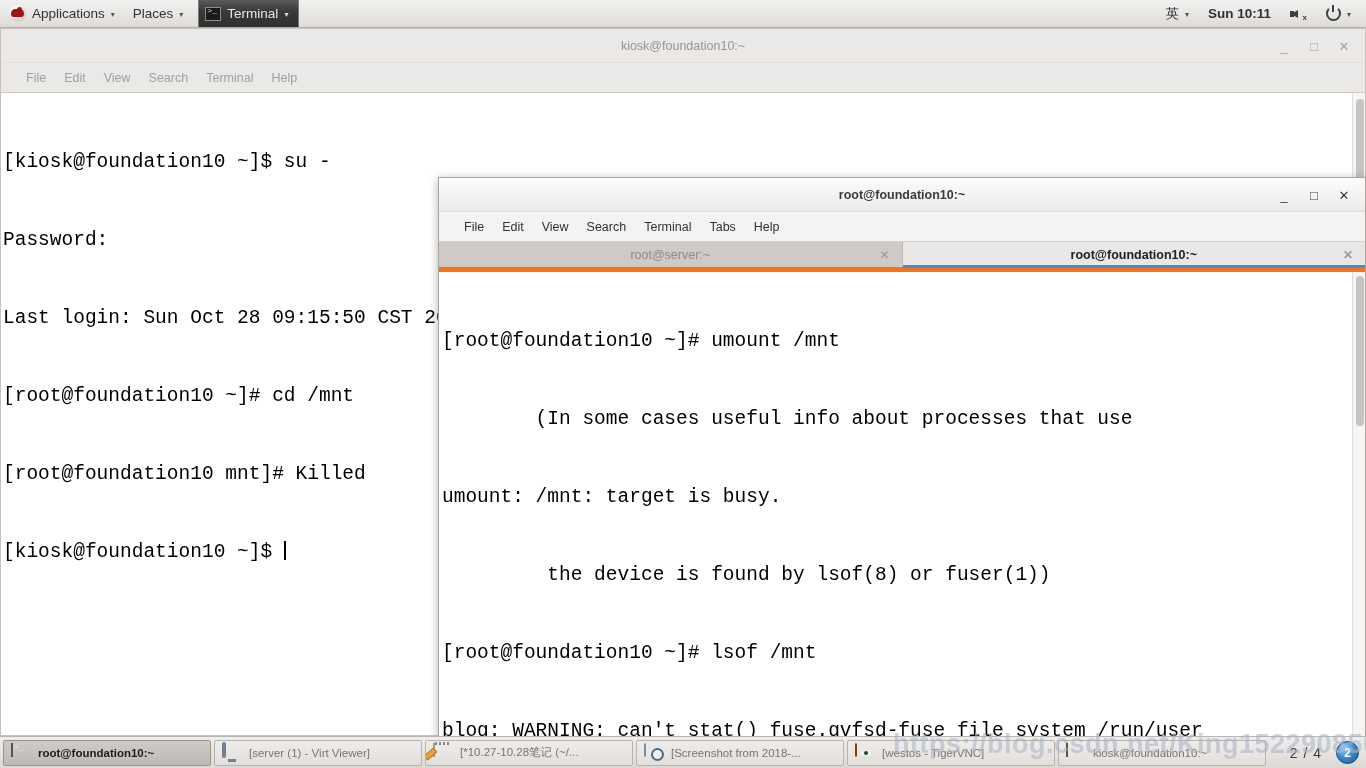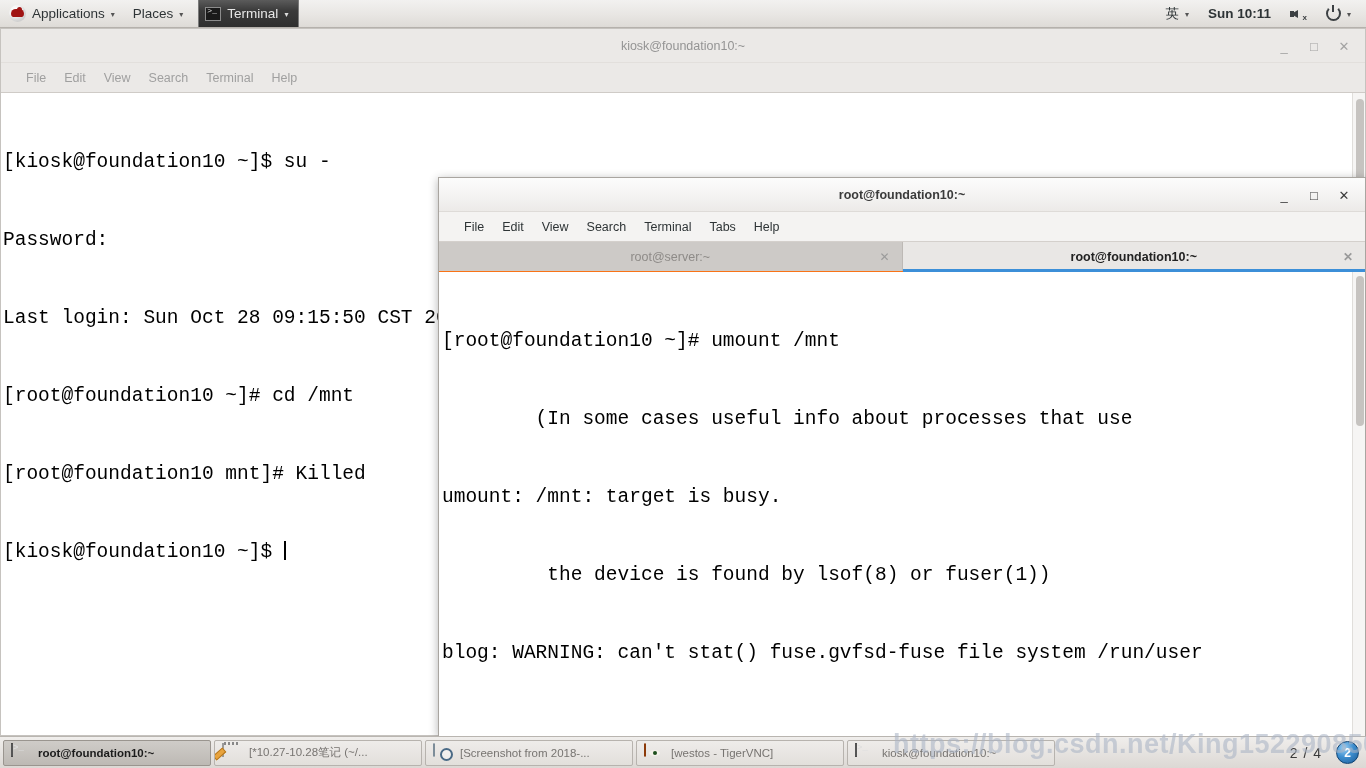--- a/index.html
+++ b/index.html
@@ -114,21 +114,21 @@
     box-shadow: 0 2px 9px rgba(0,0,0,0.30);
   }
   #win-root .titlebar {
     background: linear-gradient(to bottom, #fcfcfc 0%, #f3f2f1 60%, #eceae8 100%);
     border-bottom: 1px solid #dedbd8;
   }
   #win-root .titlebar .title { color: #3b3b3b; font-weight: bold; }
   #win-root .wc { color: #3b3b3b; }
   #win-root .menubar { background: #f4f3f2; border-bottom: 1px solid #d4d0cc; }
   #win-root .menuitem { color: #2e3436; }
-  #tabbar { height: 30px; display: flex; background: #d3d0cd; border-bottom: 1px solid #f97316; }
+  #tabbar { height: 30px; display: flex; background: #d3d0cd; border-bottom: 5px solid #f97316; }
   .tab {
     flex: 1 1 0; position: relative; display: flex; align-items: center; justify-content: center;
     font-size: 12.5px; cursor: default;
   }
   .tab .tab-label { pointer-events: none; }
   .tab .tab-close {
     position: absolute; right: 12px; top: 50%; transform: translateY(-50%);
     font-size: 12px; color: #9a9a9a;
   }
   .tab.inactive { background: #cdcac7; color: #8e8b88; border-right: 1px solid #bdb9b5; }
@@ -346,20 +346,21 @@
         <span class="tab-label">root@foundation10:~</span>
         <span class="tab-close">✕</span>
       </div>
     </div>
     <div class="term-area">
       <div class="term-text">
         <div>[root@foundation10 ~]# umount /mnt</div>
         <div>        (In some cases useful info about processes that use</div>
         <div>umount: /mnt: target is busy.</div>
         <div>         the device is found by lsof(8) or fuser(1))</div>
+        <div>[root@foundation10 ~]# lsof /mnt</div>
         <div>blog: WARNING: can't stat() fuse.gvfsd-fuse file system /run/user</div>
         
         
         
         
         
         
         
       </div>
       <div class="scrollbar-track">
@@ -367,20 +368,24 @@
       </div>
     </div>
   </div>
 
   <div id="taskbar">
     <div class="task-btn active">
       <span class="tb-icon"><span class="ic-term"></span></span>
       <span class="tlabel">root@foundation10:~</span>
     </div>
     <div class="task-btn">
+      <span class="tb-icon"><span class="ic-monitor"></span></span>
+      <span class="tlabel">[server (1) - Virt Viewer]</span>
+    </div>
+    <div class="task-btn">
       <span class="tb-icon"><span class="ic-notepad"></span></span>
       <span class="tlabel">[*10.27-10.28笔记 (~/...</span>
     </div>
     <div class="task-btn">
       <span class="tb-icon"><span class="ic-shot"></span></span>
       <span class="tlabel">[Screenshot from 2018-...</span>
     </div>
     <div class="task-btn">
       <span class="tb-icon"><span class="ic-tiger"></span></span>
       <span class="tlabel">[westos - TigerVNC]</span>

